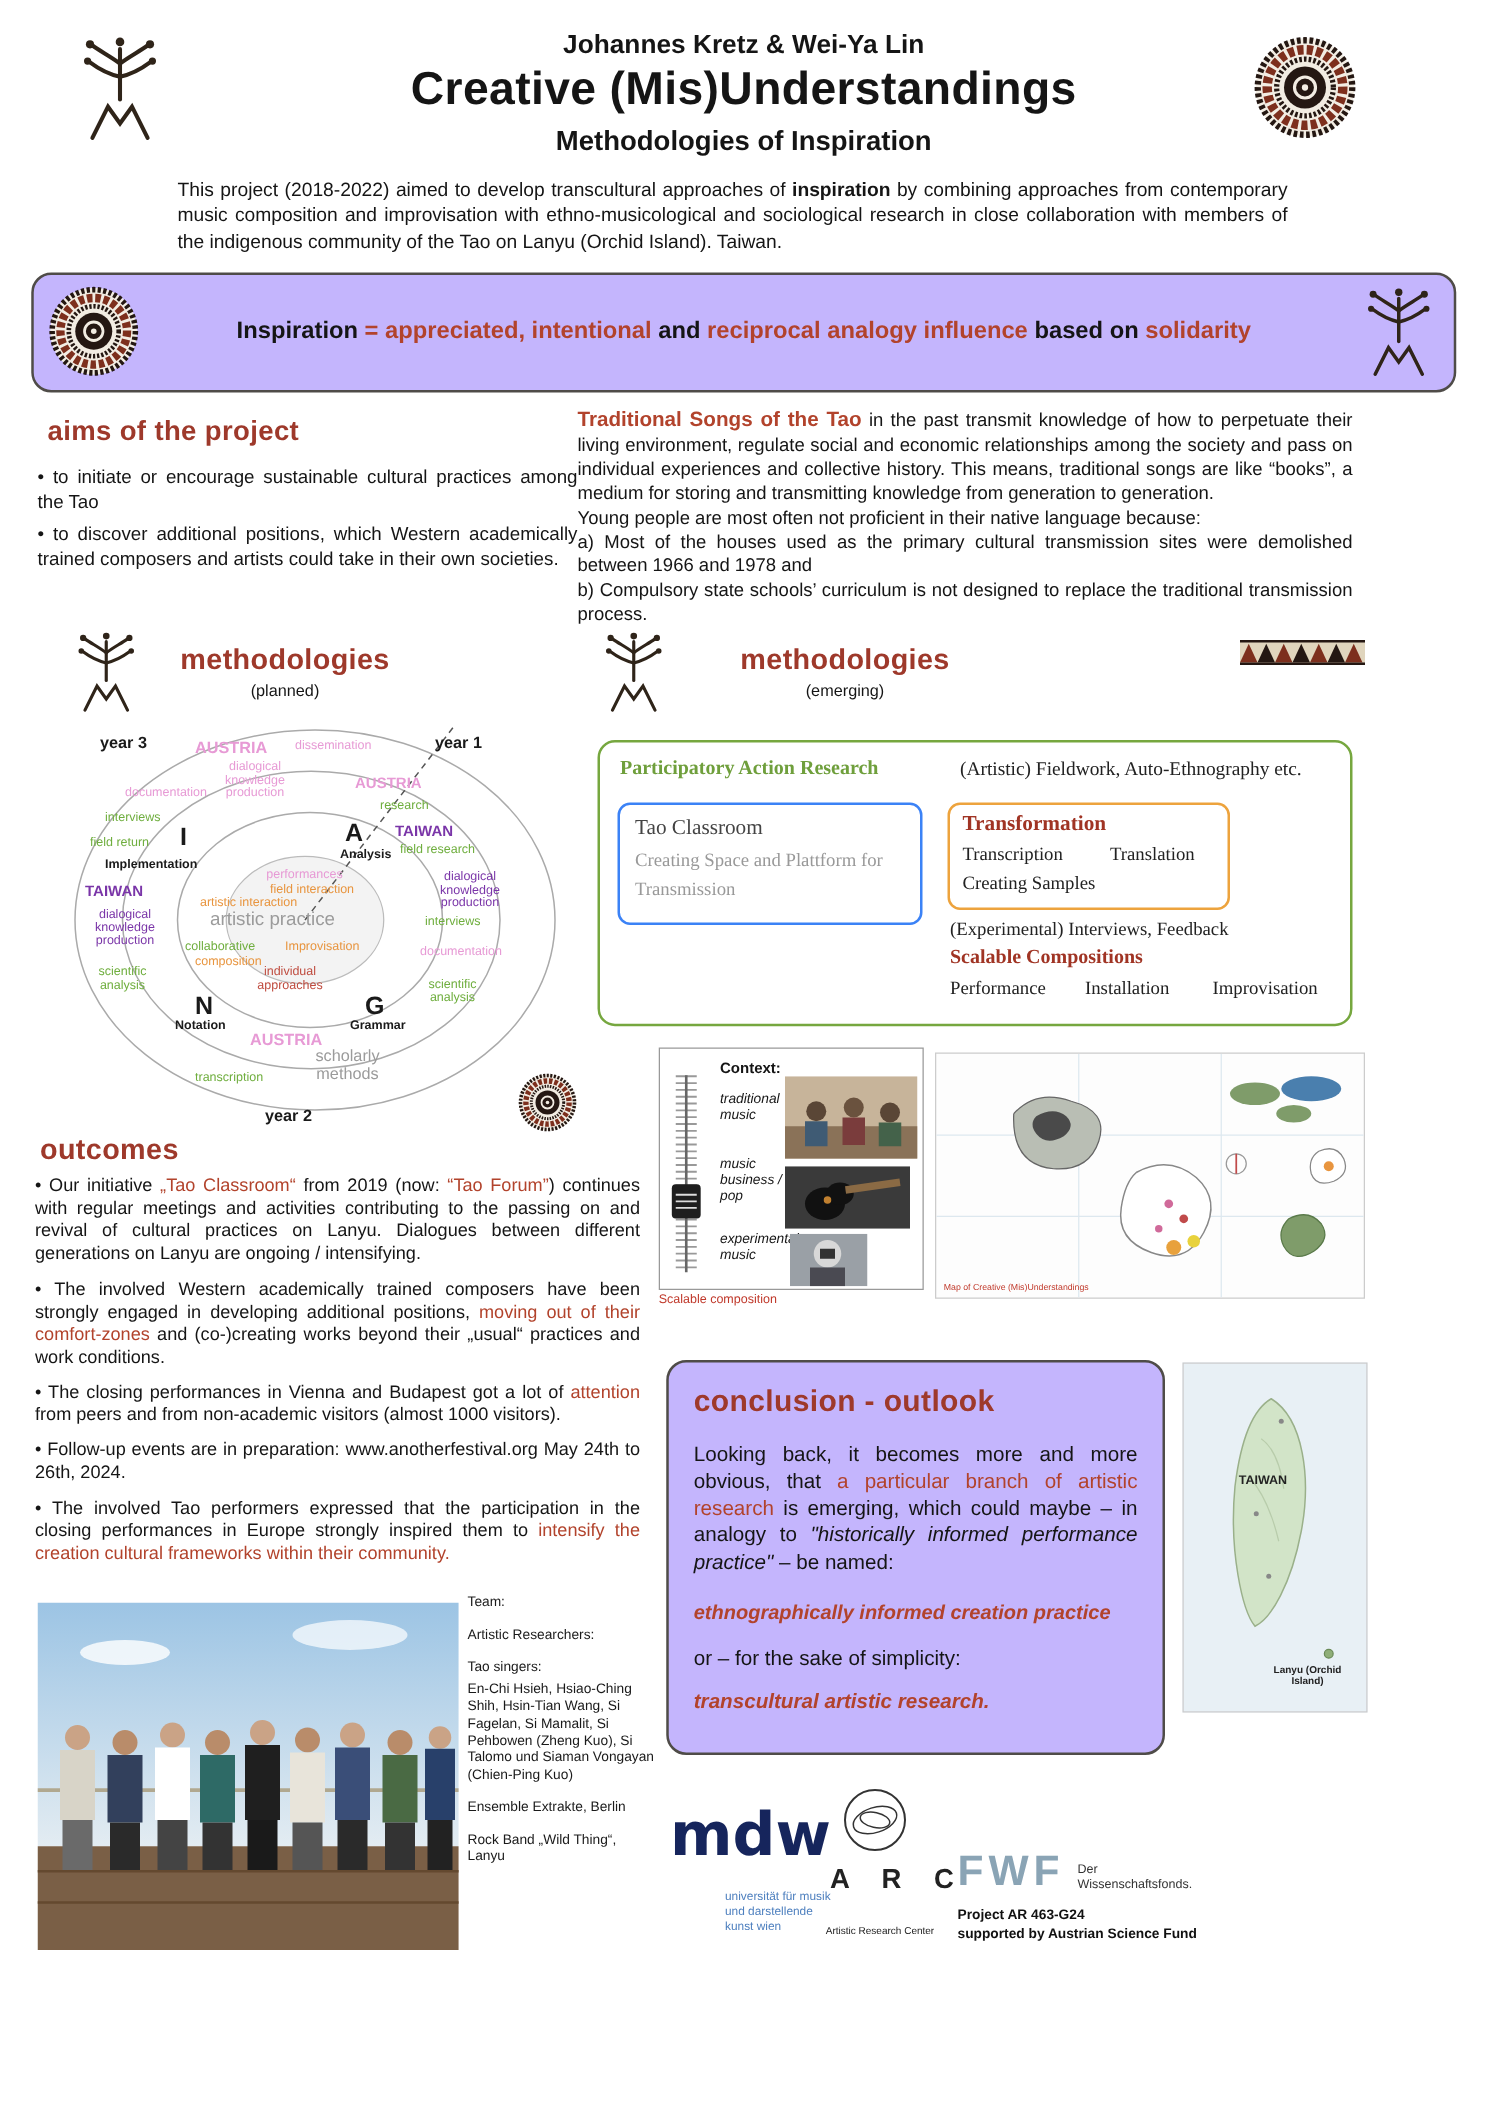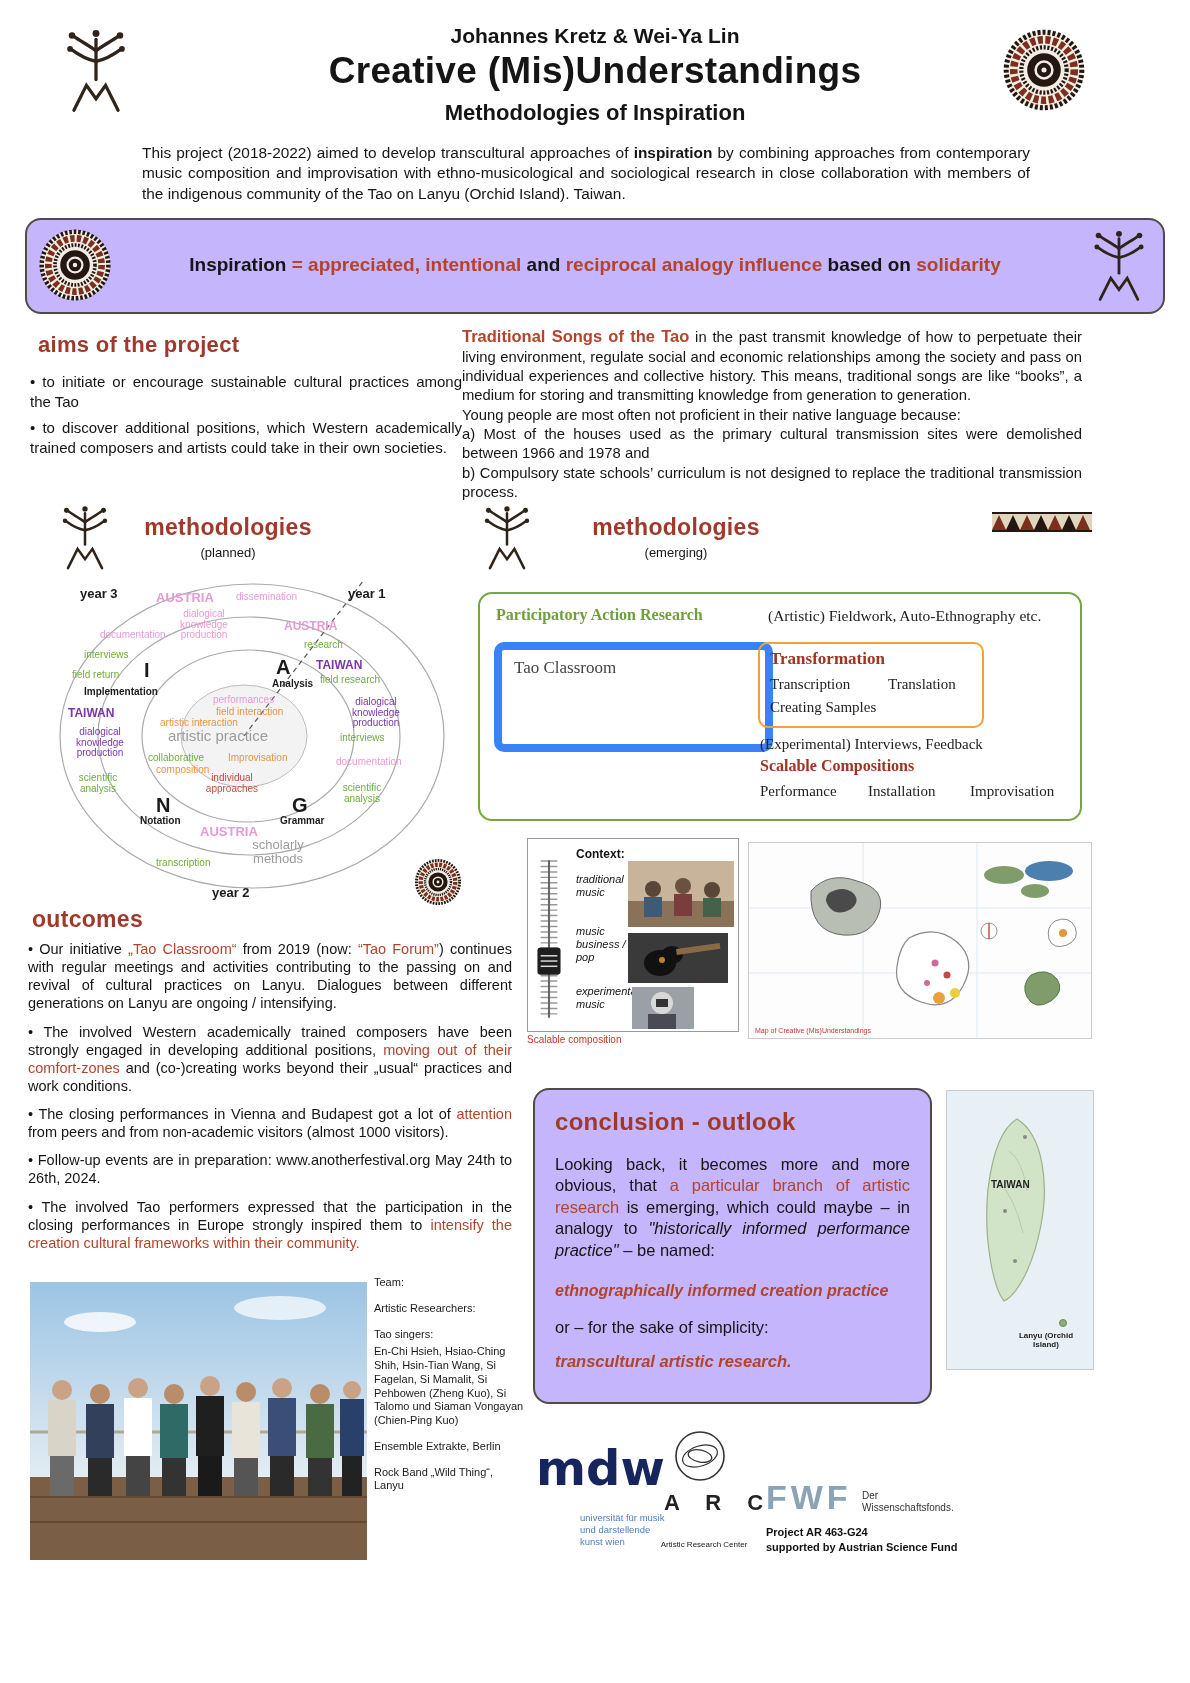--- a/index.html
+++ b/index.html
@@ -15,21 +15,21 @@
   .large{font-size:16.5px;}
   .bullet::before{content:"•  ";}
   .serif{font-family:"Liberation Serif",serif;}
   
   #diagram-words{position:absolute;inset:0;}
   .dw{position:absolute;white-space:nowrap;line-height:1.08;}
   .dw.wrap{white-space:normal;text-align:center;}
   .c-pink{color:#e79ad5}.c-purple{color:#7a35a8}.c-green{color:#6fae3e}
   .c-orange{color:#e8953f}.c-gray{color:#9b9b9b}.c-black{color:#1a1a1a}.c-red{color:#bf4b3e}
   .roundbox{border:2.5px solid #4f4c48;border-radius:16px;background:#c4b5fd;}
-  .graybox{border:8px solid #3b82f6;border-radius:10px;background:#fff;padding-left:23px;}
+  .graybox{border:2px solid #3b82f6;border-radius:10px;background:#fff;}
   .tlabel{margin-top:12px;}
   .tbody{margin-top:4px;}
 </style>
 </head>
 <body>
 
 <svg width="0" height="0" style="position:absolute">
   <defs>
     <g id="tao-figure" stroke="#2f2419" stroke-width="3.4" fill="none" stroke-linecap="round">
       <line x1="50" y1="18" x2="50" y2="60"></line>
@@ -166,20 +166,21 @@
     <rect x="0" y="0" width="100" height="2" fill="#241712"></rect>
       <rect x="0" y="18" width="100" height="2" fill="#241712"></rect>
   </svg>
 
   <div class="abs serif" style="left:478px;top:592px;width:600px;height:225px;border:2.5px solid #76a73f;border-radius:14px">
     <div class="abs" style="left:16px;top:12px;font-size:16px;font-weight:700;color:#6f9f3c">Participatory Action Research</div>
     <div class="abs" style="left:288px;top:13px;font-size:15.5px;color:#222">(Artistic) Fieldwork, Auto-Ethnography etc.</div>
 
     <div class="abs graybox" style="left:14px;top:48px;width:240px;height:94px">
       <div class="abs" style="left:12px;top:8px;font-size:17px;color:#444">Tao Classroom</div>
+      <div class="abs" style="left:12px;top:34px;width:212px;font-size:15px;color:#999;line-height:1.55">Creating Space and Plattform for Transmission</div>
     </div>
 
     <div class="abs" style="left:278px;top:48px;width:222px;height:82px;border:2.5px solid #eda33d;border-radius:10px">
       <div class="abs" style="left:10px;top:5px;font-size:17px;font-weight:700;color:#a03424">Transformation</div>
       <div class="abs" style="left:10px;top:32px;font-size:15px;color:#222">Transcription</div>
       <div class="abs" style="left:128px;top:32px;font-size:15px;color:#222">Translation</div>
       <div class="abs" style="left:10px;top:55px;font-size:15px;color:#222">Creating Samples</div>
     </div>
 
     <div class="abs" style="left:280px;top:142px;font-size:15px;color:#222">(Experimental) Interviews, Feedback</div>

